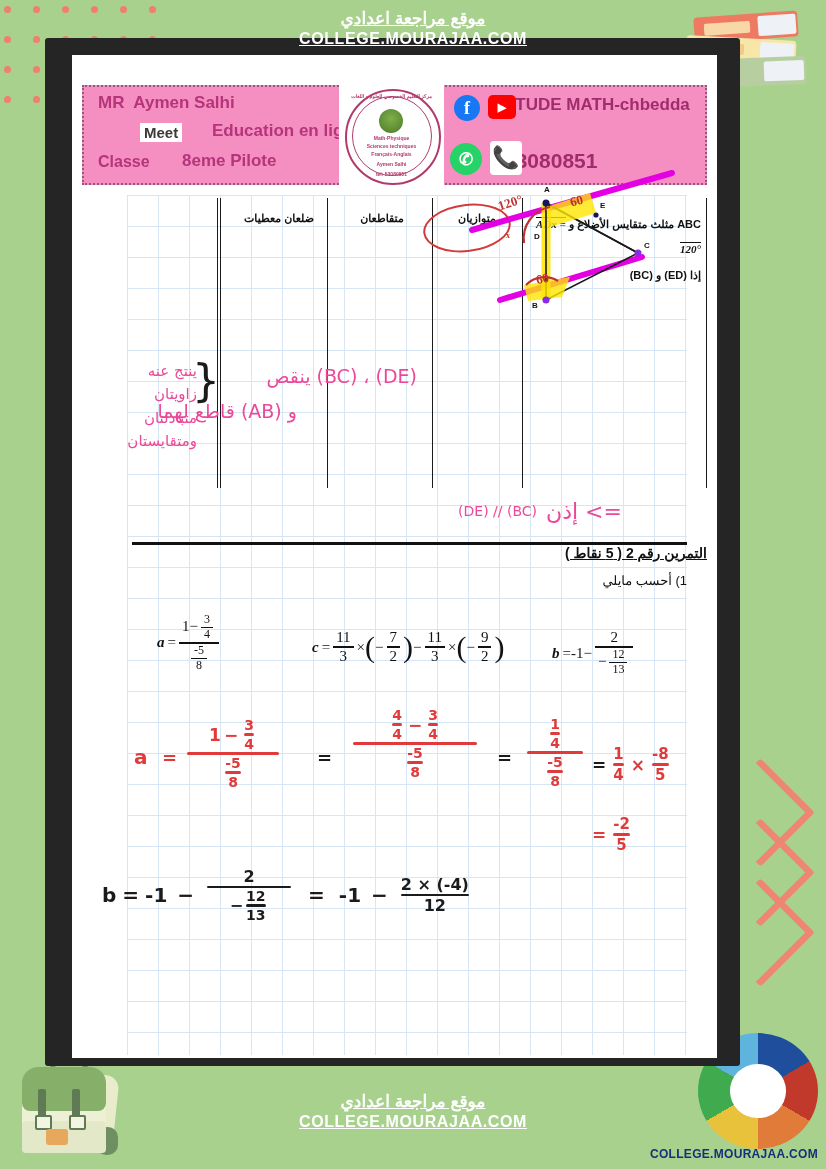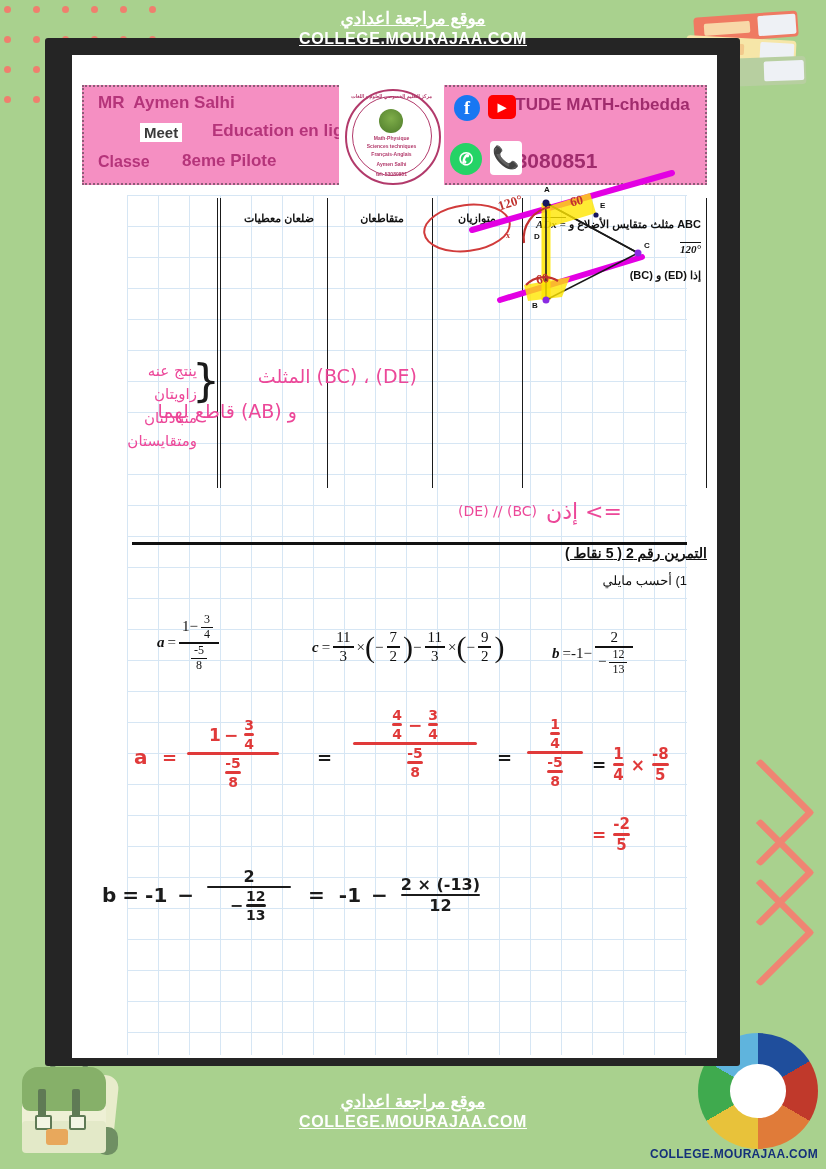--- a/index.html
+++ b/index.html
@@ -281,21 +281,21 @@
     <span class="fl" style="left:70px;top:166px;">B</span>
     <span class="fl" style="left:182px;top:106px;">C</span>
     <span class="fl" style="left:72px;top:97px;">D</span>
     <span class="fl" style="left:138px;top:66px;">E</span>
     <span class="fr" style="left:44px;top:96px;font-size:8px;">x</span>
     <span class="fr" style="left:36px;top:60px;font-size:13px;transform:rotate(-18deg);">120°</span>
     <span class="fr" style="left:108px;top:58px;font-size:13px;transform:rotate(-14deg);">60</span>
     <span class="fr" style="left:74px;top:136px;font-size:13px;transform:rotate(-12deg);">60</span>
   </div>
 
-  <div class="hw hw-r2">(DE) ، (BC) المثلث</div>
+  <div class="hw hw-r2">(DE) ، (BC) ينقص</div>
   <div class="hw hw-r3">و (AB) قاطع لهما</div>
   <div class="hw hw-brace">{</div>
   <div class="hw hw-side">
     <span>ينتج عنه</span><br>
     <span>زاويتان</span><br>
     <span>متبادلتان</span><br>
     <span>ومتقايستان</span>
   </div>
   <div class="hw hw-arrow">=&gt;  إذن</div>
   <div class="hw hw-concl">(DE) // (BC)</div>
@@ -470,21 +470,21 @@
       <span style="display:flex;align-items:center;">−<span class="bfrac" style="font-size:14px;">
         <span>12</span>
             <span class="bar"></span>
             <span>13</span>
       </span></span>
     </span>
     <span style="margin:0 14px;">=</span>
     <span>-1</span>
     <span style="margin:0 10px;">−</span>
     <span class="bfrac" style="font-size:16px;">
-      <span>2 × (-13)</span>
+      <span>2 × (-4)</span>
       <span class="bar" style="width:100%;"></span>
       <span>12</span>
     </span>
   </div>
 
 </div>
 
 <div class="banner banner-bottom">
   <div class="ar">موقع مراجعة اعدادي</div>
   <div class="en">COLLEGE.MOURAJAA.COM</div>

